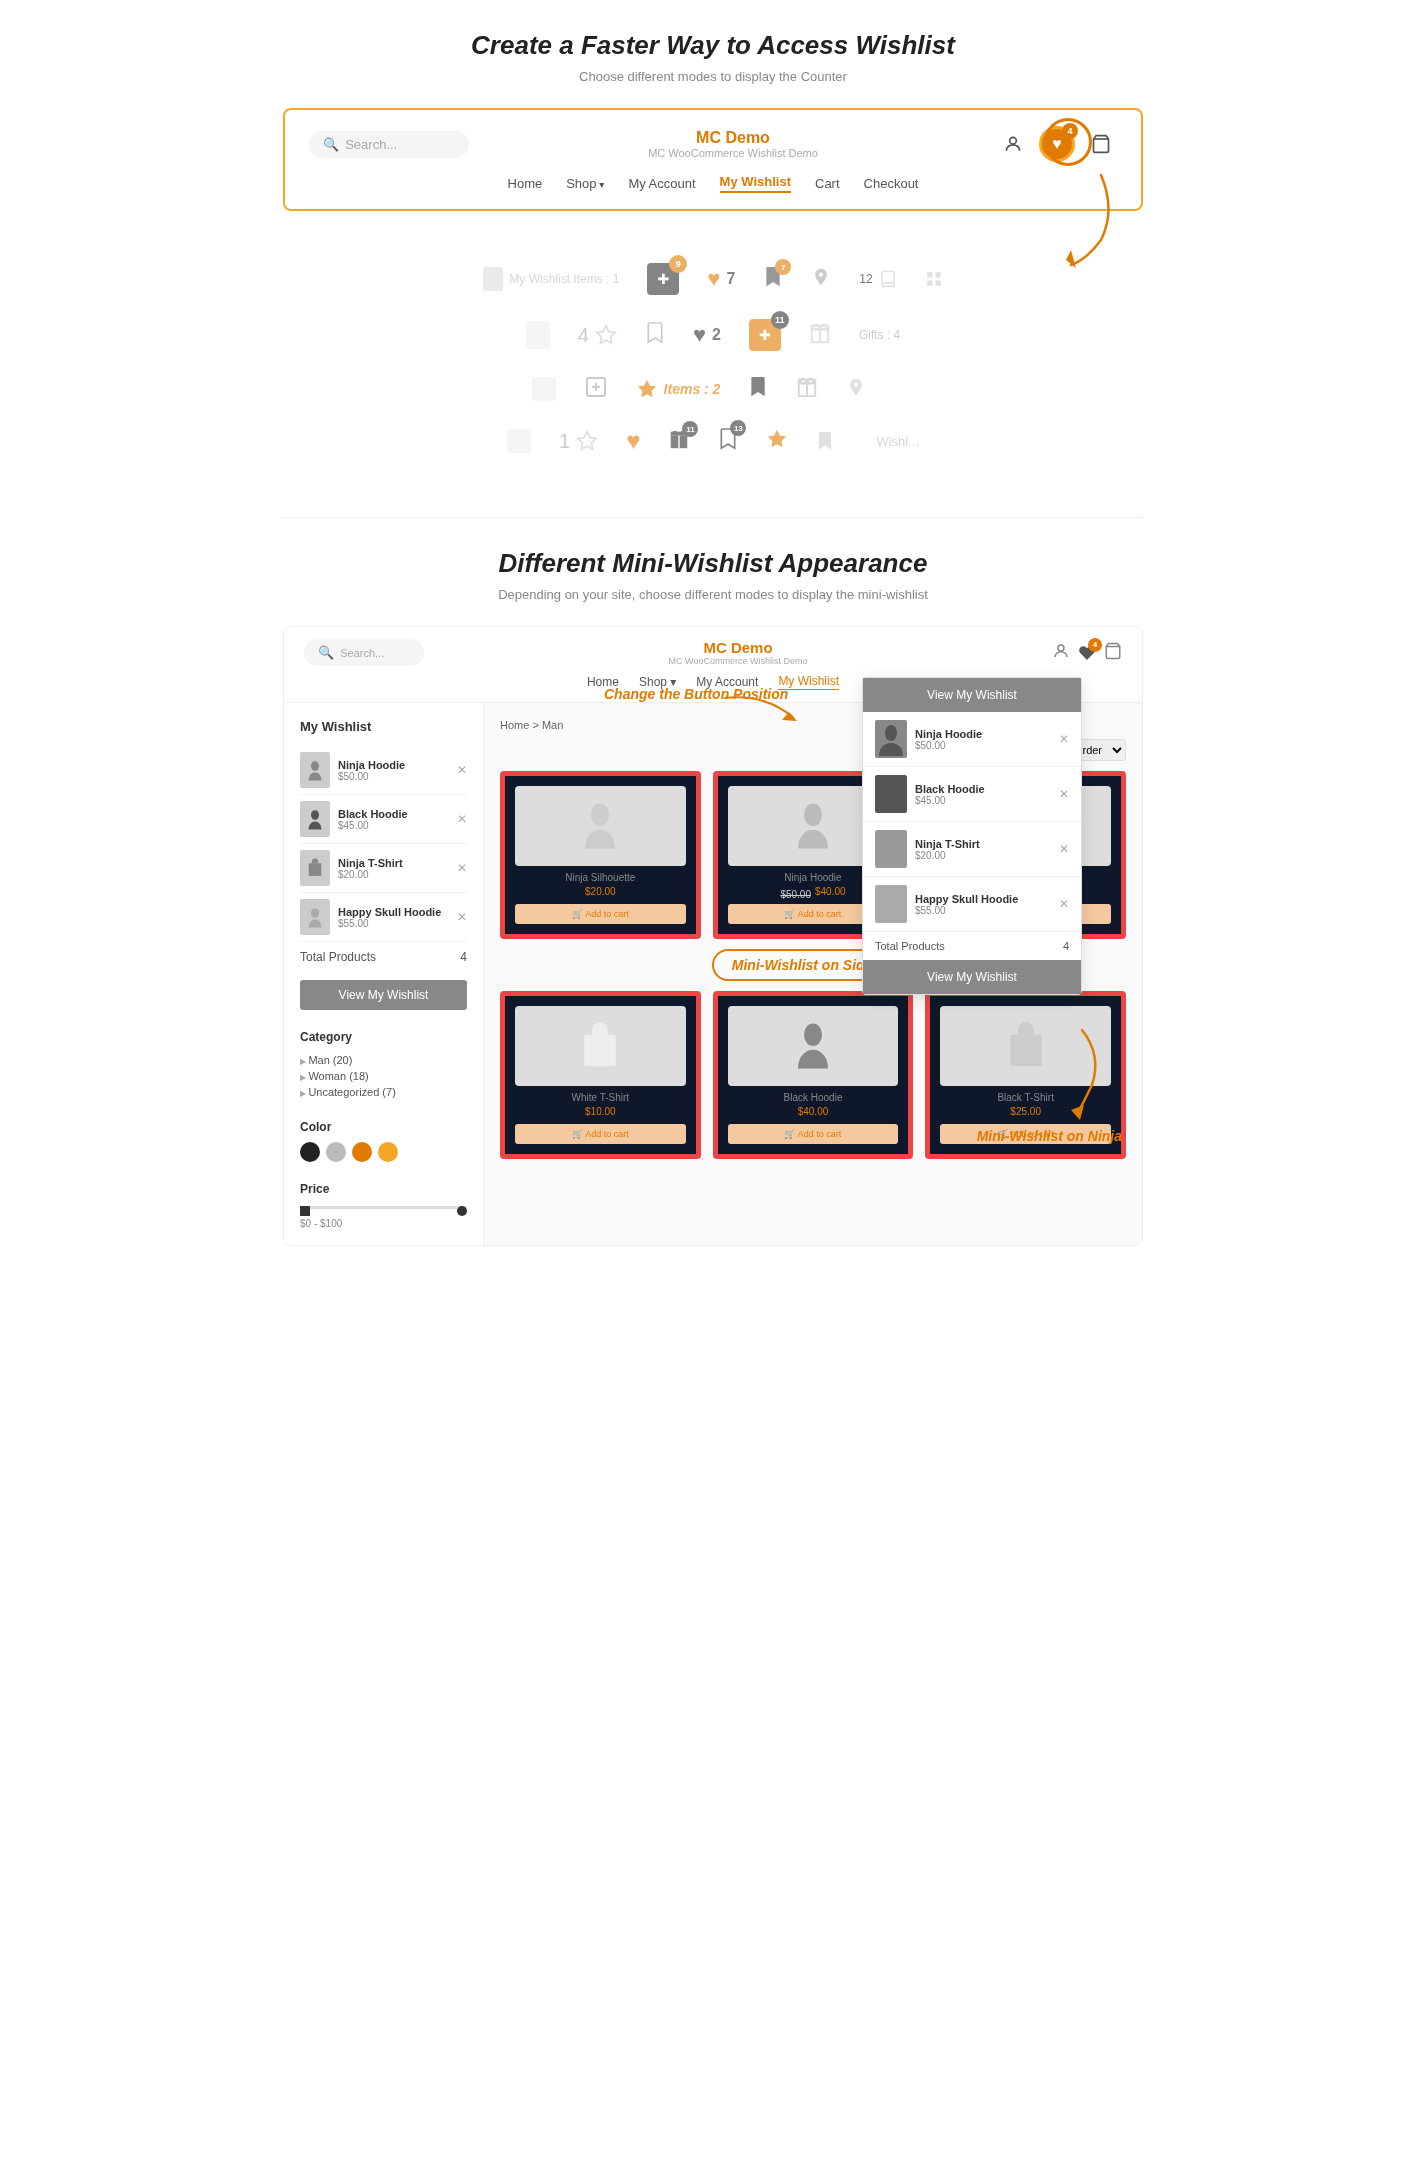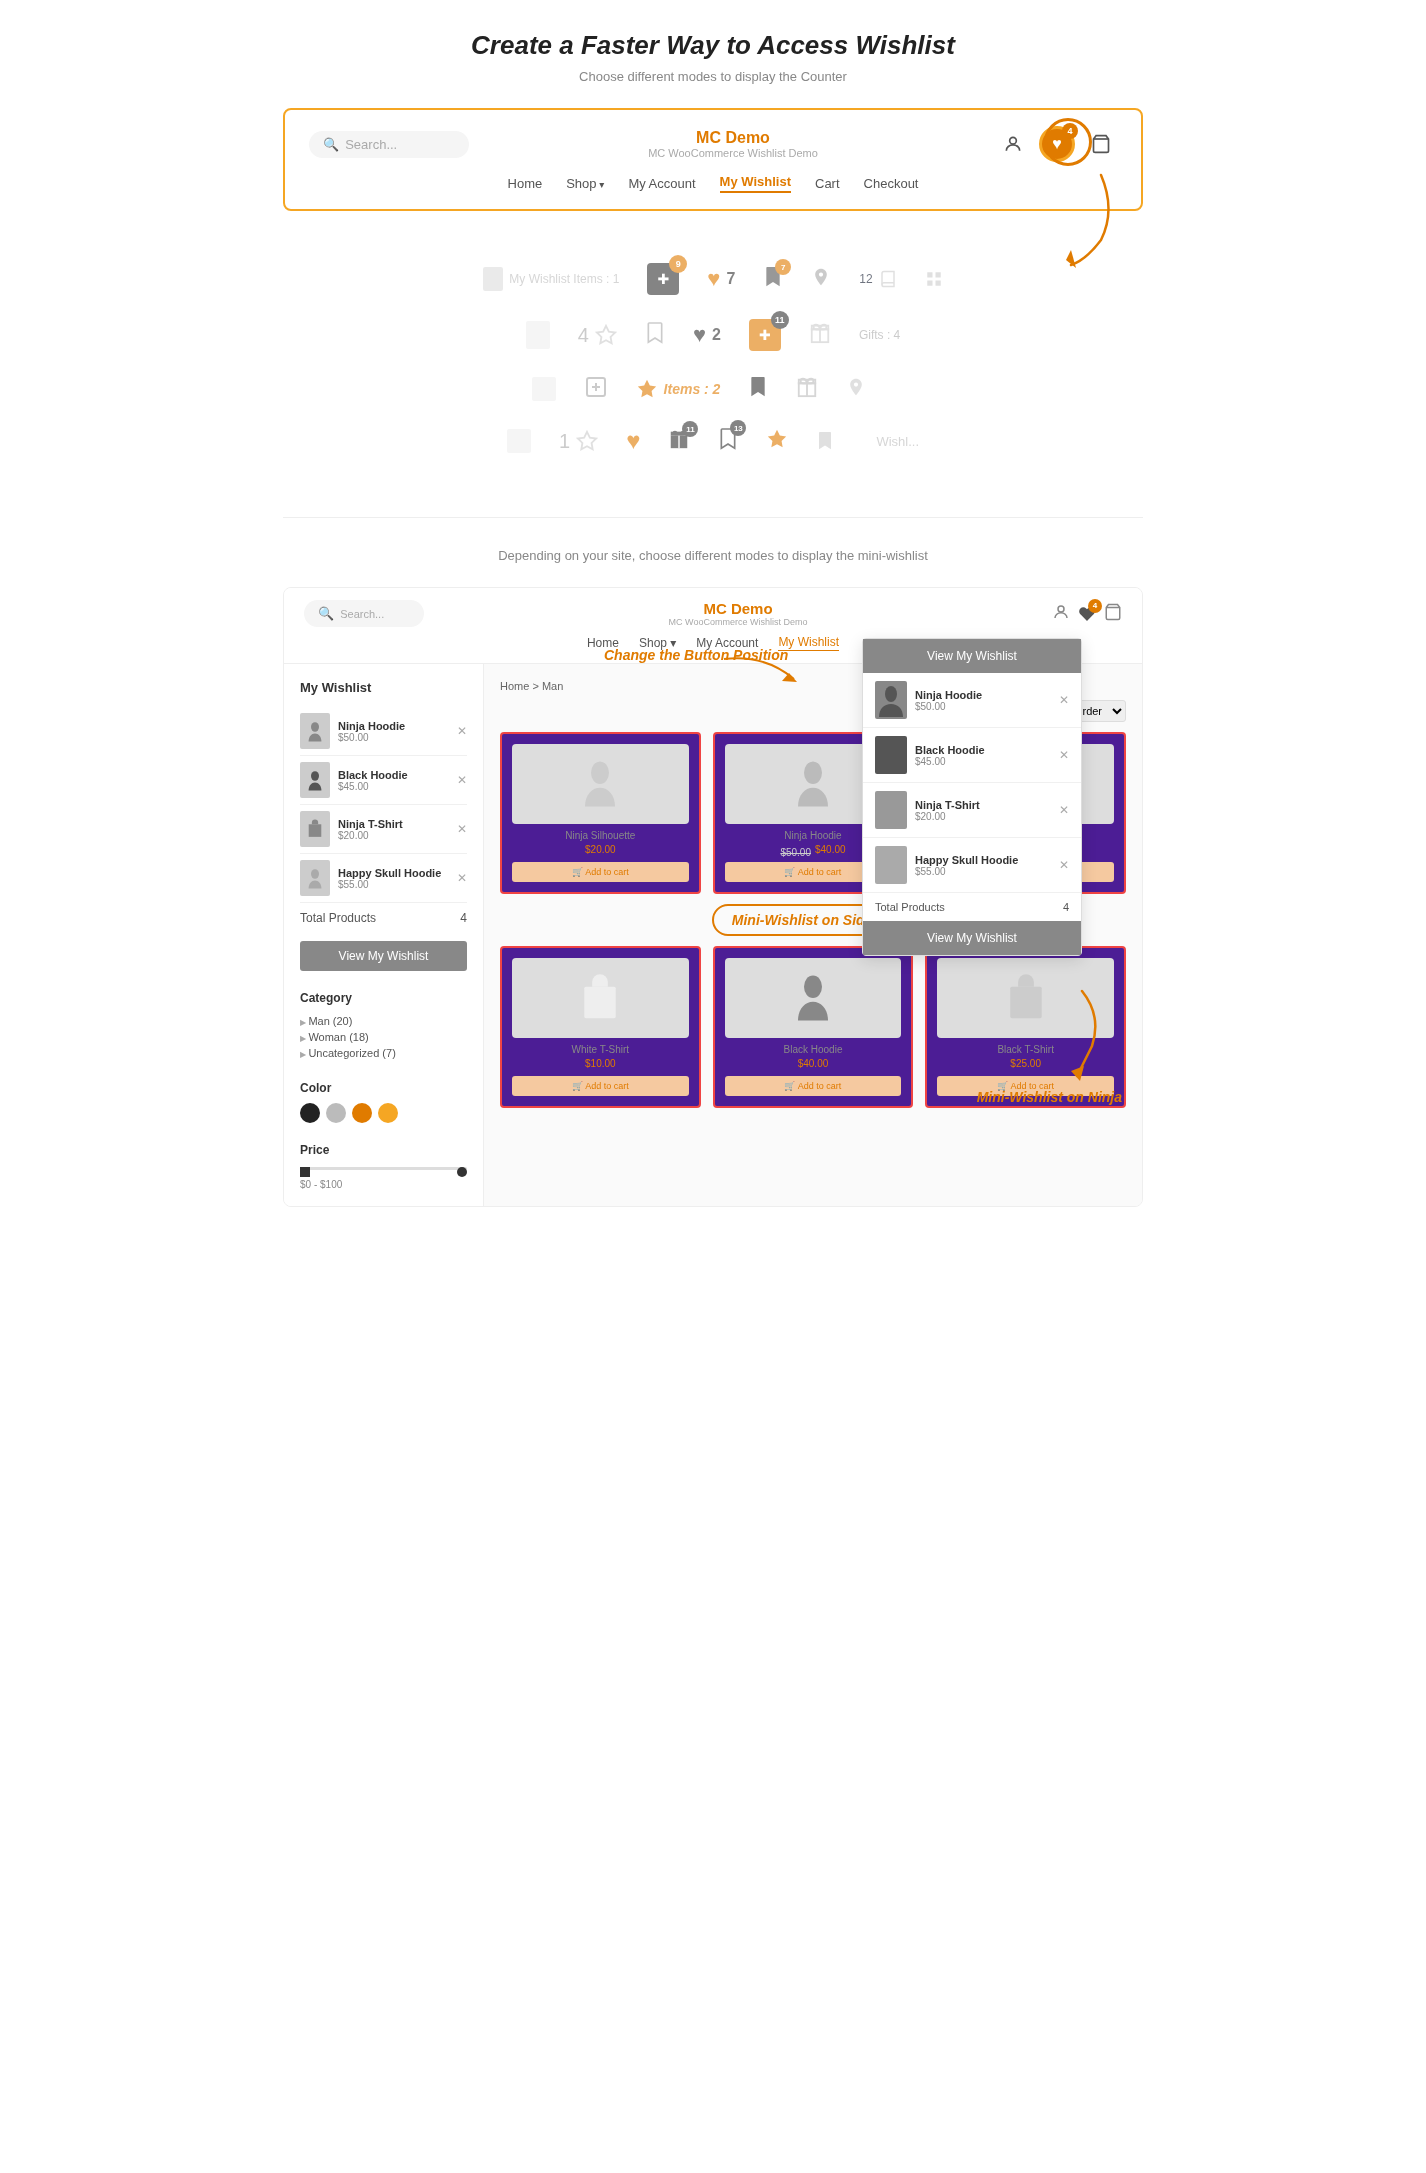--- a/index.html
+++ b/index.html
@@ -73,21 +73,21 @@
     .filter-title { font-size: 12px; font-weight: 700; color: #333; margin-bottom: 8px; }
     .filter-item { font-size: 11px; color: #555; padding: 2px 0; cursor: pointer; }
     .filter-item::before { content: '▶ '; font-size: 8px; color: #aaa; }
     
     
     .color-swatches { display: flex; gap: 6px; margin-top: 4px; }
     .swatch { width: 20px; height: 20px; border-radius: 50%; cursor: pointer; }
     
     
     .product-grid { display: grid; grid-template-columns: repeat(3, 1fr); gap: 12px; margin-top: 10px; }
-    .product-card { background: #4c1d95; border-radius: 4px; padding: 10px; text-align: center; border: 2px solid #ef4444; }
+    .product-card { background: #0f172a; border-radius: 4px; padding: 10px; text-align: center; border: 5px solid #ef4444; }
     .product-img { width: 100%; height: 80px; background: #ddd; border-radius: 4px; margin-bottom: 6px; display: flex; align-items: center; justify-content: center; }
     .product-name { font-size: 10px; color: #888; margin-bottom: 3px; }
     .product-price-strike { font-size: 10px; color: #ccc; text-decoration: line-through; }
     .product-price { font-size: 10px; color: #e07b00; margin-bottom: 6px; }
     .add-to-cart-btn { background: #f5c9a0; color: #e07b00; border: none; border-radius: 3px; padding: 5px 8px; font-size: 9px; cursor: pointer; width: 100%; }
     
     
     .breadcrumb { font-size: 11px; color: #aaa; margin-bottom: 8px; }
     .breadcrumb span { color: #666; }
     
@@ -322,20 +322,23 @@
         <svg width="18" height="22" viewBox="0 0 24 28" fill="#ccc">
             <path d="M5 2h14a1 1 0 011 1v22l-8-5-8 5V3a1 1 0 011-1z"></path>
           </svg>
         <span style="font-size:13px;color:#bbb;margin-left:36px;">Wishl...</span>
       </div>
     </div>
   </div>
 
   <hr class="section-divider">
 
+  <div class="section-title">
+    <h1>Different Mini-Wishlist Appearance</h1>
+  </div>
   <p class="section-subtitle">Depending on your site, choose different modes to display the mini-wishlist</p>
 
   <div class="demo-container">
 
     <div class="demo-nav">
       <div class="demo-nav-top">
         <div class="search-box" style="width:120px;">
           <span>🔍</span>
           <span style="color:#aaa;font-size:11px;">Search...</span>
         </div>

